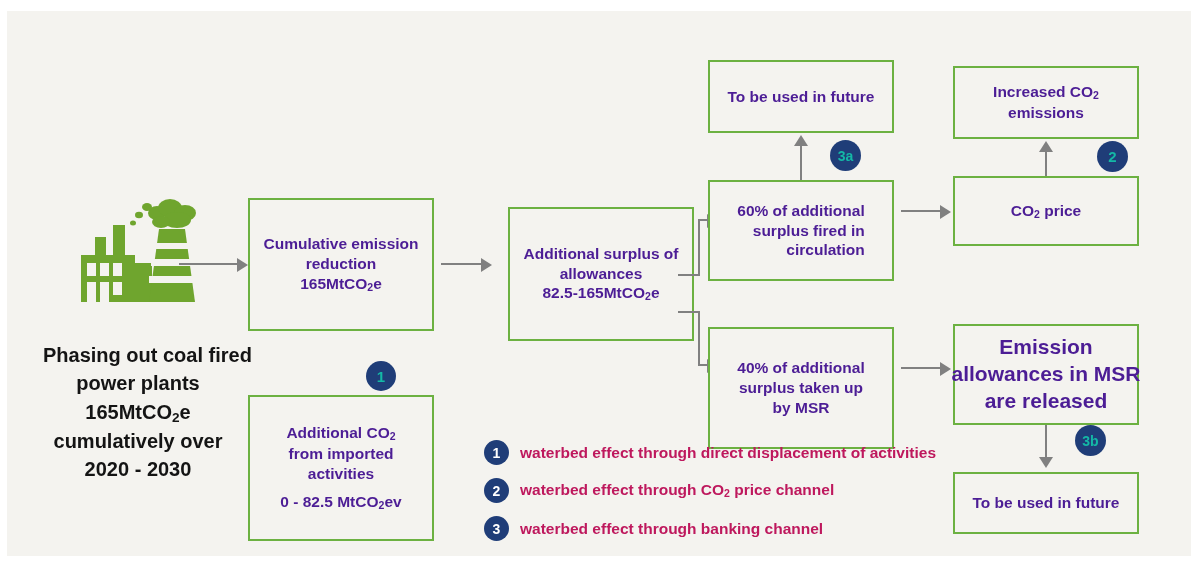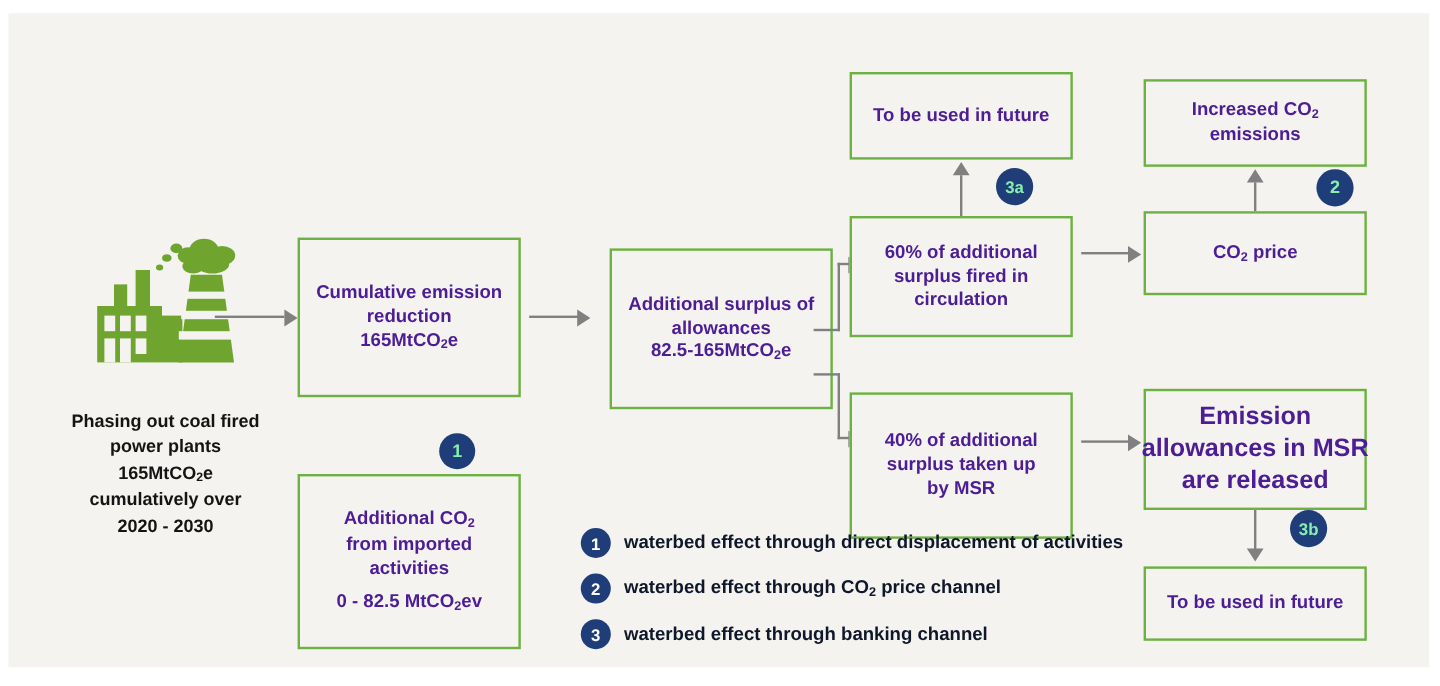--- a/index.html
+++ b/index.html
@@ -64,21 +64,21 @@
     border-left: 7px solid transparent;
     border-right: 7px solid transparent;
     border-top: 11px solid #808080;
   }
 
   
   .badge {
     position: absolute;
     border-radius: 50%;
     background: #1f3d78;
-    color: #86efac;
+    color: #14b8a6;
     font-weight: bold;
     display: flex;
     align-items: center;
     justify-content: center;
     line-height: 1;
   }
 
   
   #caption {
     position: absolute;
@@ -103,21 +103,21 @@
     color: #fff;
     font-weight: bold;
     font-size: 14px;
     display: flex; align-items: center; justify-content: center;
     flex: 0 0 auto;
   }
   .legend-row .ltext {
     margin-left: 11px;
     font-size: 15.5px;
     font-weight: bold;
-    color: #0f172a;
+    color: #be185d;
     white-space: nowrap;
   }
 </style>
 </head>
 <body>
 
 <div id="canvas">
 
   <div style="position:absolute;left:66px;top:186px;width:130px;height:108px;">
     <svg viewBox="0 0 130 108" width="130" height="108" aria-hidden="true">
@@ -147,21 +147,21 @@
         <rect x="40" y="85" width="9" height="13" fill="#f4f3ef"></rect>
 
         <path d="M86 32 L112 32 L122 105 L76 105 Z"></path>
         <rect x="80" y="46" width="40" height="6" fill="#f4f3ef"></rect>
         <rect x="78" y="62" width="44" height="7" fill="#f4f3ef"></rect>
         <rect x="76" y="79" width="48" height="7" fill="#f4f3ef"></rect>
       </g>
     </svg>
   </div>
 
-  <div id="caption" style="left:36px;top:330px;width:190px;font-size:15px;">
+  <div id="caption" style="left:36px;top:330px;width:190px;font-size:20px;">
     <span class="l">Phasing out coal fired</span>
     <span class="l">power plants</span>
     <span class="l">165MtCO<sub>2</sub>e</span>
     <span class="l">cumulatively over</span>
     <span class="l">2020 - 2030</span>
   </div>
 
   <div class="hline" style="left:172px;top:252px;width:58px;"></div>
   <div class="arrow-r" style="left:230px;top:247px;"></div>
 
@@ -209,21 +209,21 @@
     <div class="lines">
       <span class="l">To be used in future</span>
     </div>
   </div>
 
   <div class="vline" style="left:793px;top:135px;height:34px;"></div>
   <div class="arrow-u" style="left:787px;top:124px;"></div>
 
   <div class="badge" style="left:823px;top:129px;width:31px;height:31px;font-size:14px;">3a</div>
 
-  <div class="box" style="left:701px;top:169px;width:186px;height:101px;font-size:15.5px;">
+  <div class="box" style="left:701px;top:169px;width:186px;height:101px;font-size:15.5px;text-align:right;">
     <div class="lines">
       <span class="l">60% of additional</span>
       <span class="l">surplus fired in</span>
       <span class="l">circulation</span>
     </div>
   </div>
 
   <div class="hline" style="left:894px;top:199px;width:41px;"></div>
   <div class="arrow-r" style="left:933px;top:194px;"></div>
 

